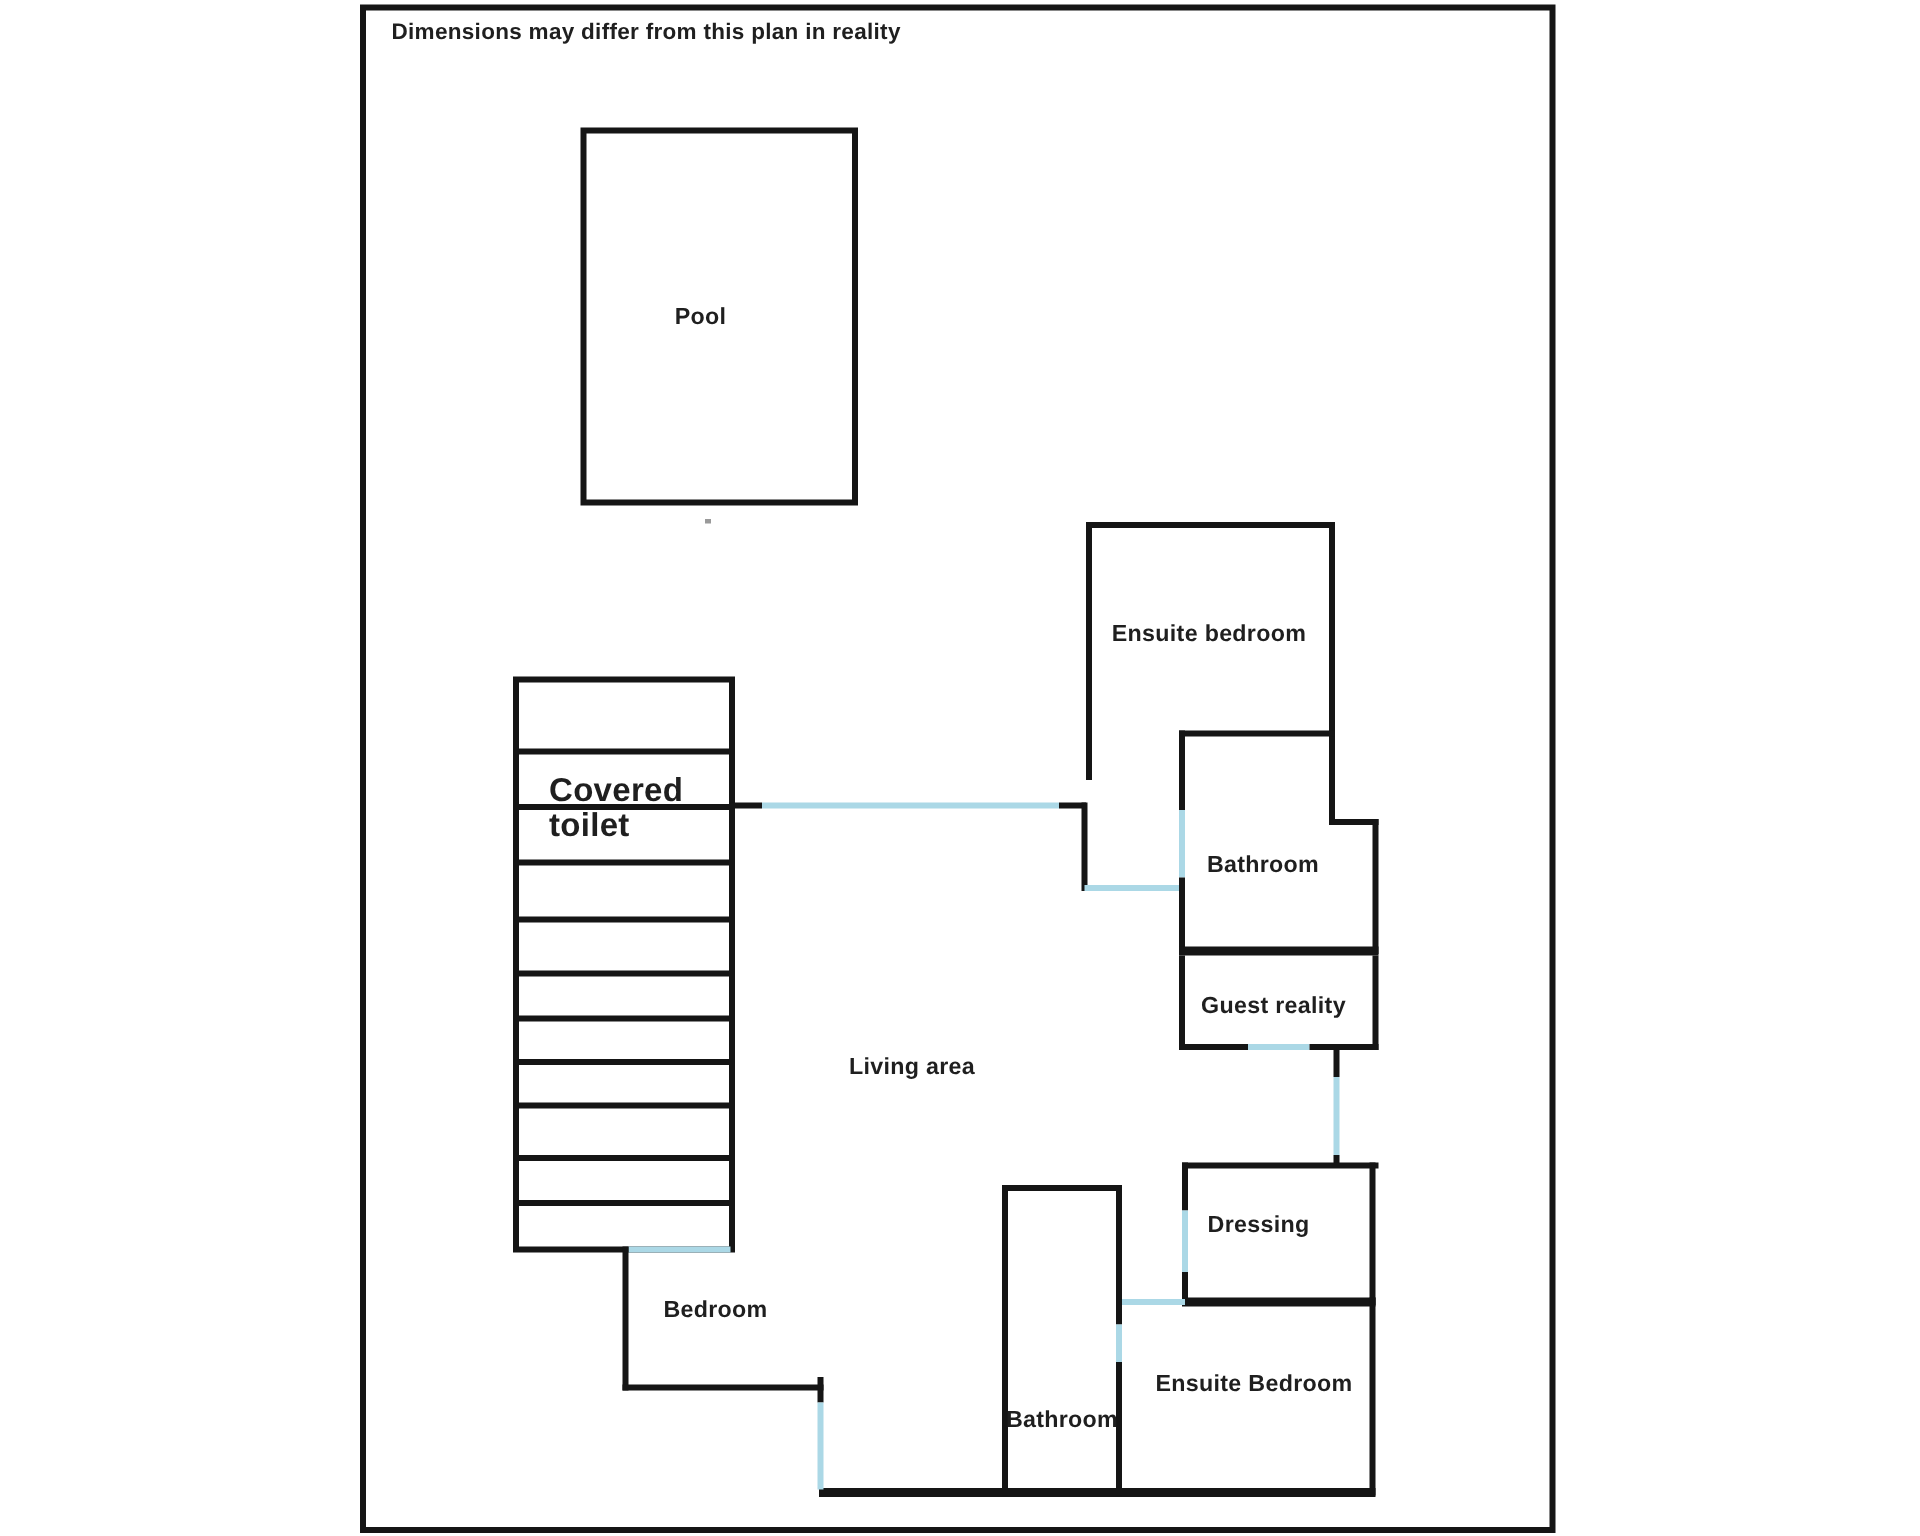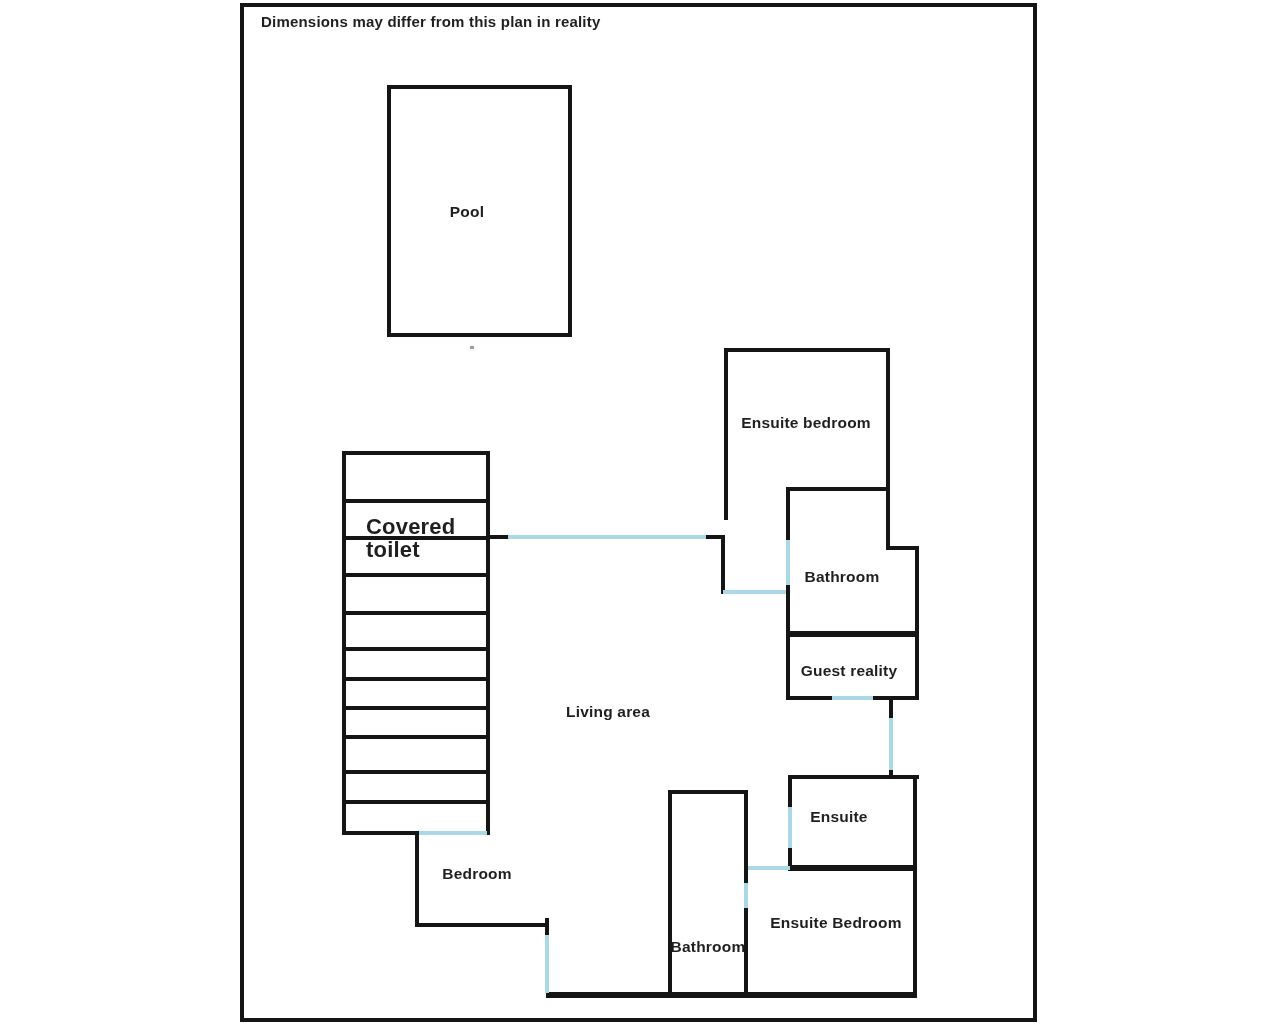--- a/index.html
+++ b/index.html
@@ -97,21 +97,21 @@
   <div class="wv" style="left:889px;top:700px;height:18px;"></div>
   <div class="ov" style="left:889px;top:718px;height:52px;"></div>
   <div class="wv" style="left:889px;top:770px;height:7px;"></div>
 
   <div class="wh" style="left:788px;top:775px;width:131px;"></div>
   <div class="wv" style="left:788px;top:775px;height:32px;"></div>
   <div class="ov" style="left:788px;top:807px;height:41px;"></div>
   <div class="wv" style="left:788px;top:848px;height:22px;"></div>
   <div class="wv" style="left:913px;top:775px;height:95px;"></div>
   <div class="wh thick" style="left:788px;top:865px;width:129px;"></div>
-  <div class="label" style="left:839px;top:817px;">Ensuite</div>
+  <div class="label" style="left:839px;top:817px;">Dressing</div>
 
   <div class="oh" style="left:744px;top:866px;width:46px;"></div>
   <div class="wv" style="left:913px;top:865px;height:132px;"></div>
   <div class="wh thick" style="left:546px;top:992px;width:371px;"></div>
   <div class="label" style="left:836px;top:923px;">Ensuite Bedroom</div>
 
   <div class="wh" style="left:668px;top:790px;width:80px;"></div>
   <div class="wv" style="left:668px;top:790px;height:207px;"></div>
   <div class="wv" style="left:744px;top:790px;height:93px;"></div>
   <div class="ov" style="left:744px;top:883px;height:25px;"></div>

